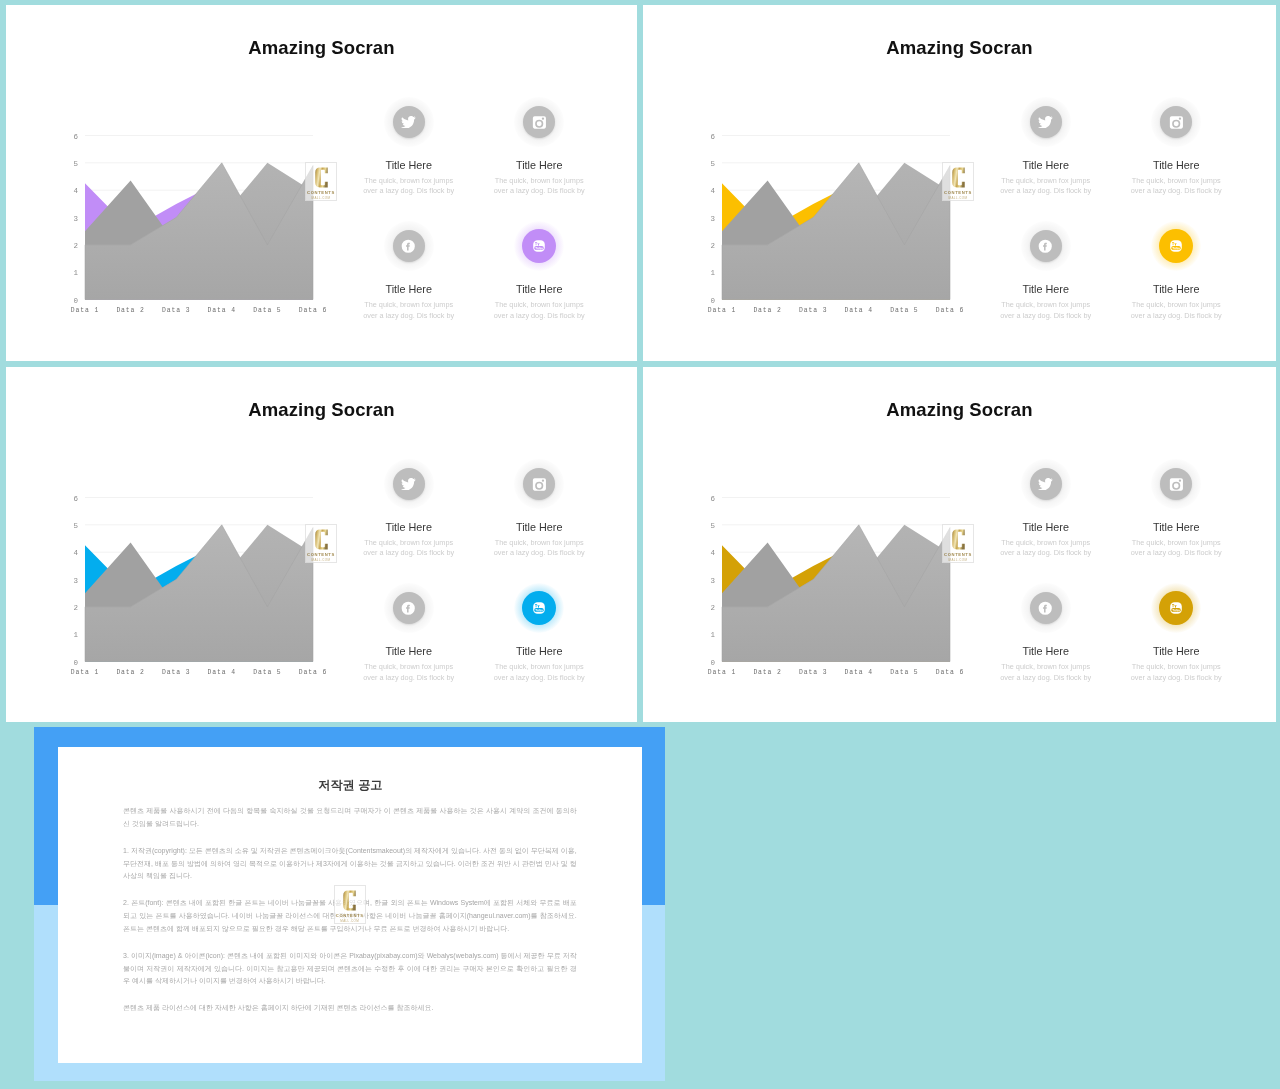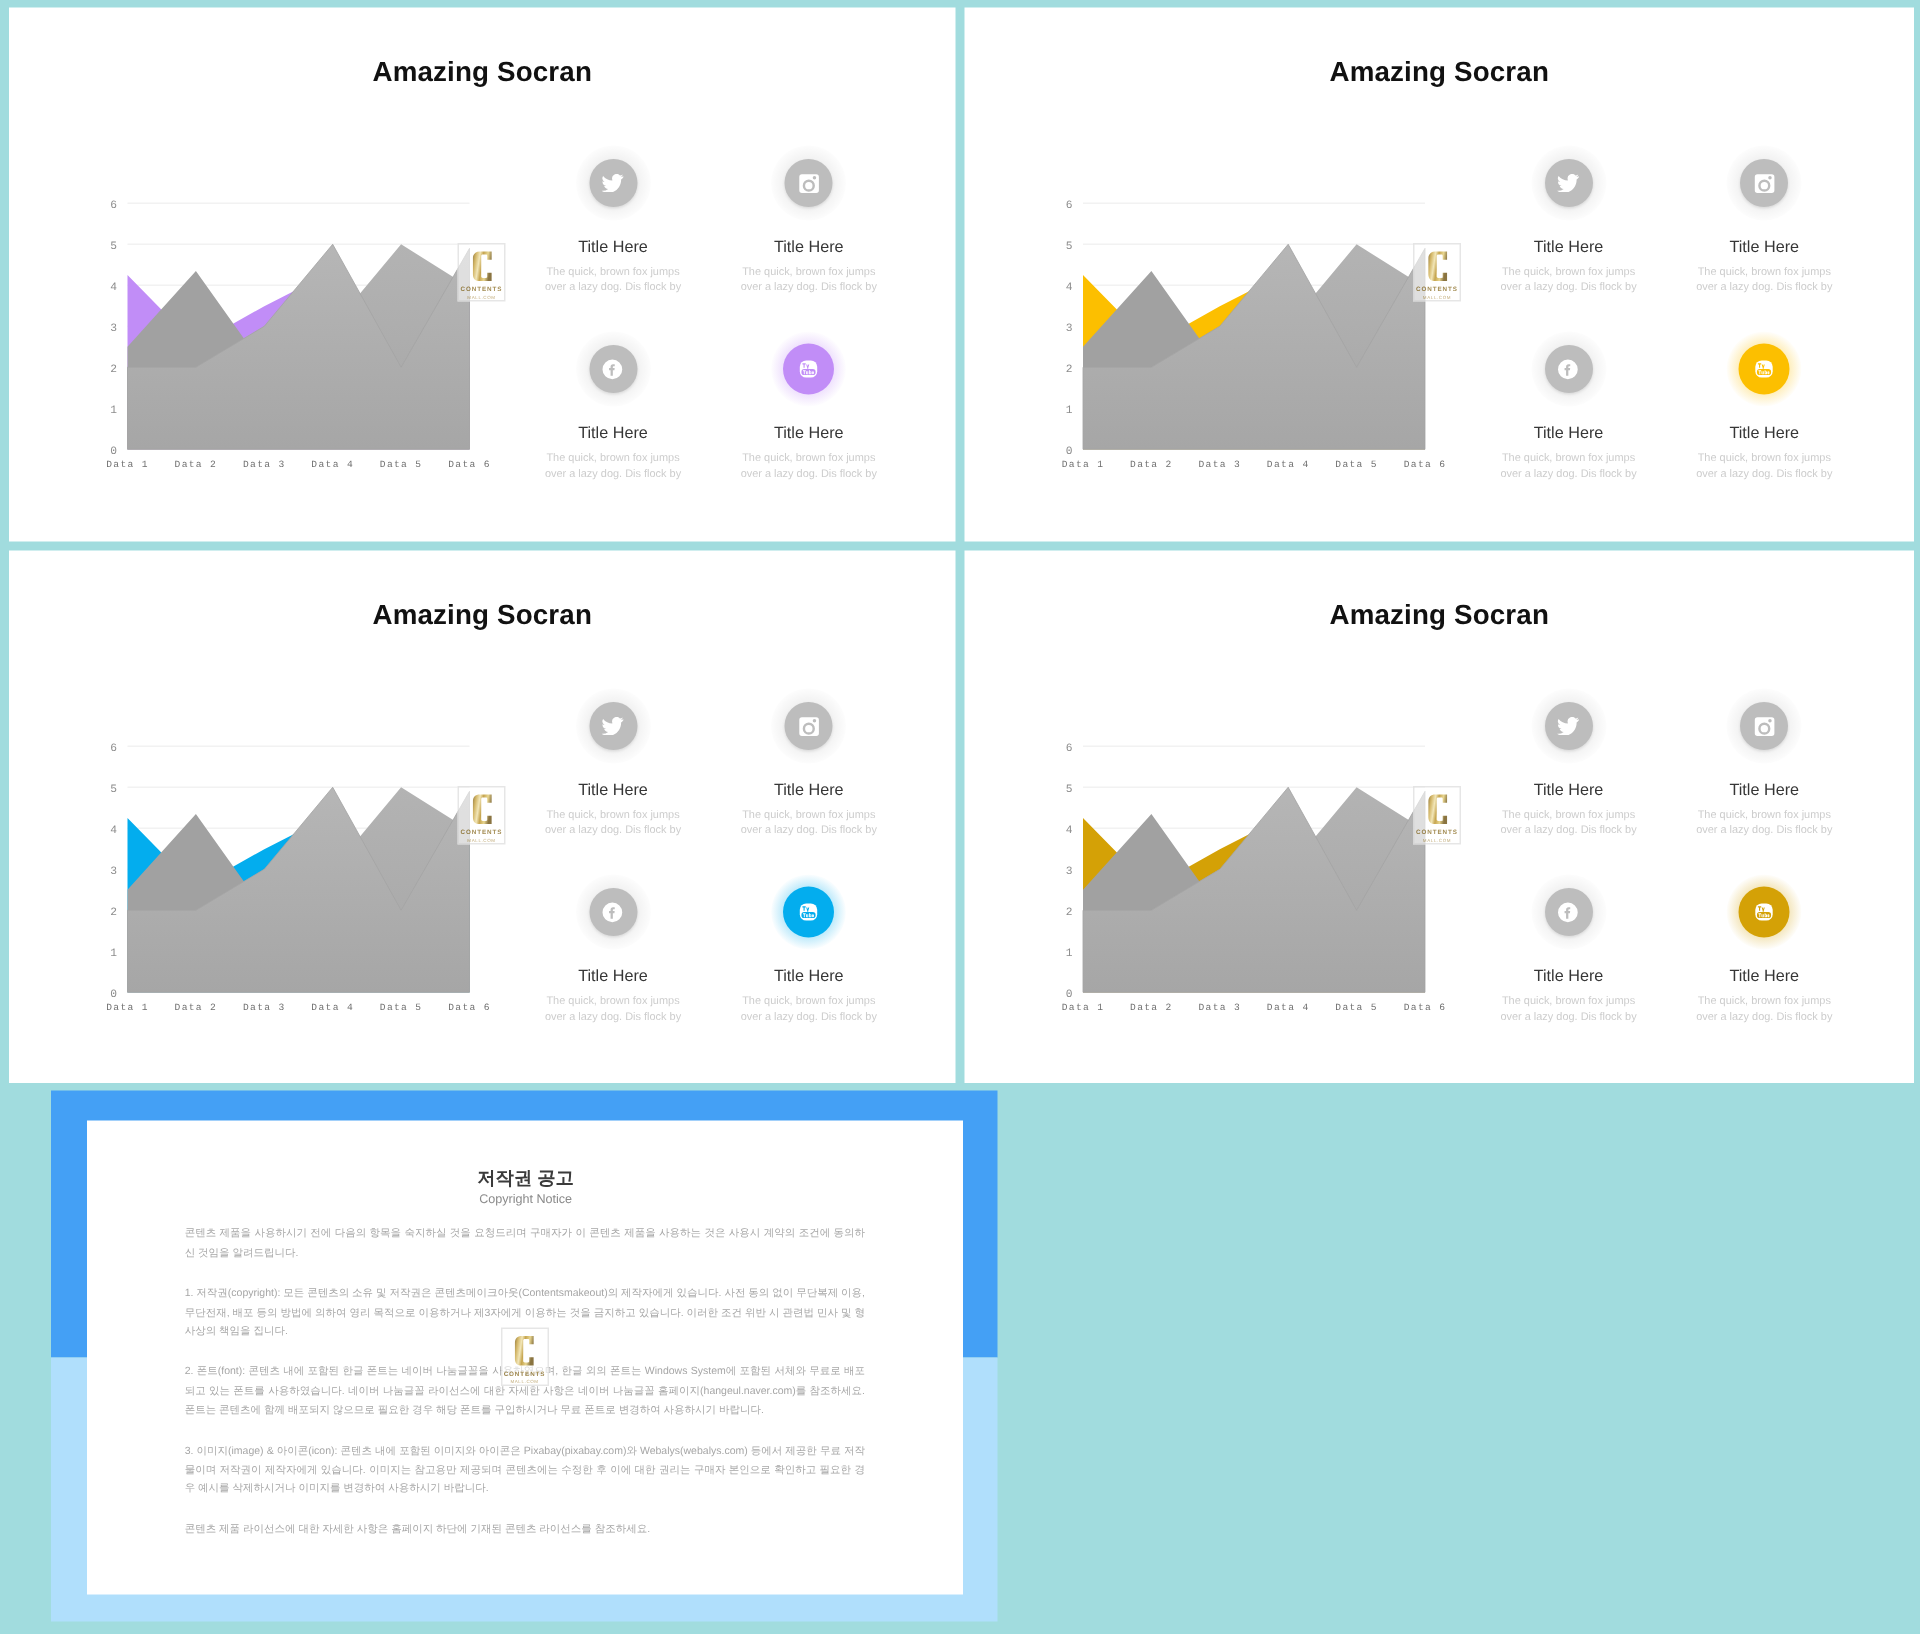--- a/index.html
+++ b/index.html
@@ -507,21 +507,20 @@
         <h4>Title Here</h4>
         <p><span>The quick, brown fox jumps</span><br><span>over a lazy dog. Dis flock by</span></p>
       </div>
     </div>
 
   <div class="slide5">
     <div class="cp-frame-top"></div>
     <div class="cp-frame-bot"></div>
     <div class="cp-card">
       <div class="cp-title">저작권 공고</div>
-      <div class="cp-sub">Copyright Notice</div>
       <div class="cp-body">
           <p>콘텐츠 제품을 사용하시기 전에 다음의 항목을 숙지하실 것을 요청드리며 구매자가 이 콘텐츠 제품을 사용하는 것은 사용시 계약의 조건에 동의하신 것임을 알려드립니다.</p>
           <p>1. 저작권(copyright): 모든 콘텐츠의 소유 및 저작권은 콘텐츠메이크아웃(Contentsmakeout)의 제작자에게 있습니다. 사전 동의 없이 무단복제 이용, 무단전재, 배포 등의 방법에 의하여 영리 목적으로 이용하거나 제3자에게 이용하는 것을 금지하고 있습니다. 이러한 조건 위반 시 관련법 민사 및 형사상의 책임을 집니다.</p>
           <p>2. 폰트(font): 콘텐츠 내에 포함된 한글 폰트는 네이버 나눔글꼴을 사용하였으며, 한글 외의 폰트는 Windows System에 포함된 서체와 무료로 배포되고 있는 폰트를 사용하였습니다. 네이버 나눔글꼴 라이선스에 대한 자세한 사항은 네이버 나눔글꼴 홈페이지(hangeul.naver.com)를 참조하세요. 폰트는 콘텐츠에 함께 배포되지 않으므로 필요한 경우 해당 폰트를 구입하시거나 무료 폰트로 변경하여 사용하시기 바랍니다.</p>
           <p>3. 이미지(image) &amp; 아이콘(icon): 콘텐츠 내에 포함된 이미지와 아이콘은 Pixabay(pixabay.com)와 Webalys(webalys.com) 등에서 제공한 무료 저작물이며 저작권이 제작자에게 있습니다. 이미지는 참고용만 제공되며 콘텐츠에는 수정한 후 이에 대한 권리는 구매자 본인으로 확인하고 필요한 경우 예시를 삭제하시거나 이미지를 변경하여 사용하시기 바랍니다.</p>
           <p>콘텐츠 제품 라이선스에 대한 자세한 사항은 홈페이지 하단에 기재된 콘텐츠 라이선스를 참조하세요.</p>
         </div>
       <div class="wm wm-cp">
         <span class="wm-c"><svg width="13" height="21" viewBox="0 0 26 42">
               <defs>

